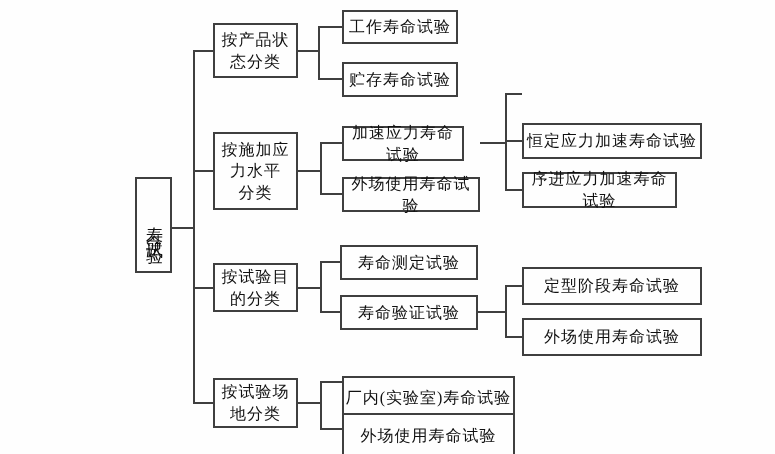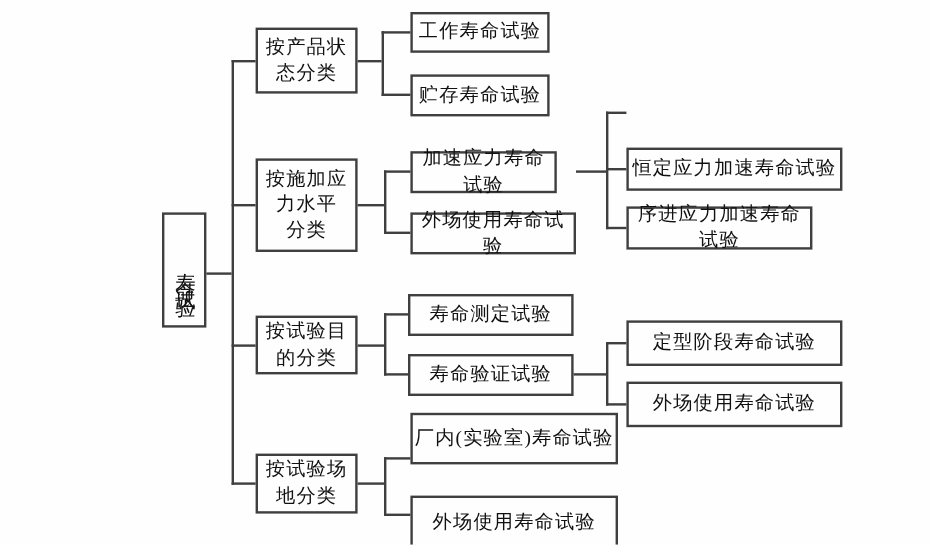--- a/index.html
+++ b/index.html
@@ -54,21 +54,21 @@
 的分类</div>
   <div class="node" style="left:213px;top:378px;width:85px;height:50px">按试验场
 地分类</div>
 
   <div class="node" style="left:342px;top:10px;width:116px;height:34px">工作寿命试验</div>
   <div class="node" style="left:342px;top:62px;width:116px;height:35px">贮存寿命试验</div>
   <div class="node" style="left:342px;top:126px;width:122px;height:35px">加速应力寿命试验</div>
   <div class="node" style="left:342px;top:177px;width:138px;height:35px">外场使用寿命试验</div>
   <div class="node" style="left:340px;top:245px;width:138px;height:35px">寿命测定试验</div>
   <div class="node" style="left:340px;top:295px;width:138px;height:35px">寿命验证试验</div>
-  <div class="node" style="left:342px;top:344px;width:173px;height:43px">厂内(实验室)寿命试验</div>
+  <div class="node" style="left:342px;top:376px;width:173px;height:43px">厂内(实验室)寿命试验</div>
   <div class="node" style="left:342px;top:413px;width:173px;height:45px">外场使用寿命试验</div>
 
   <div class="node" style="left:522px;top:123px;width:180px;height:36px">恒定应力加速寿命试验</div>
   <div class="node" style="left:522px;top:172px;width:155px;height:36px">序进应力加速寿命试验</div>
   <div class="node" style="left:522px;top:267px;width:180px;height:38px">定型阶段寿命试验</div>
   <div class="node" style="left:522px;top:318px;width:180px;height:38px">外场使用寿命试验</div>
 
   <div class="line" style="left:172px;top:227px;width:21px;height:2px"></div>
   <div class="line" style="left:193px;top:50px;width:2px;height:354px"></div>
   <div class="line" style="left:193px;top:50px;width:20px;height:2px"></div>

